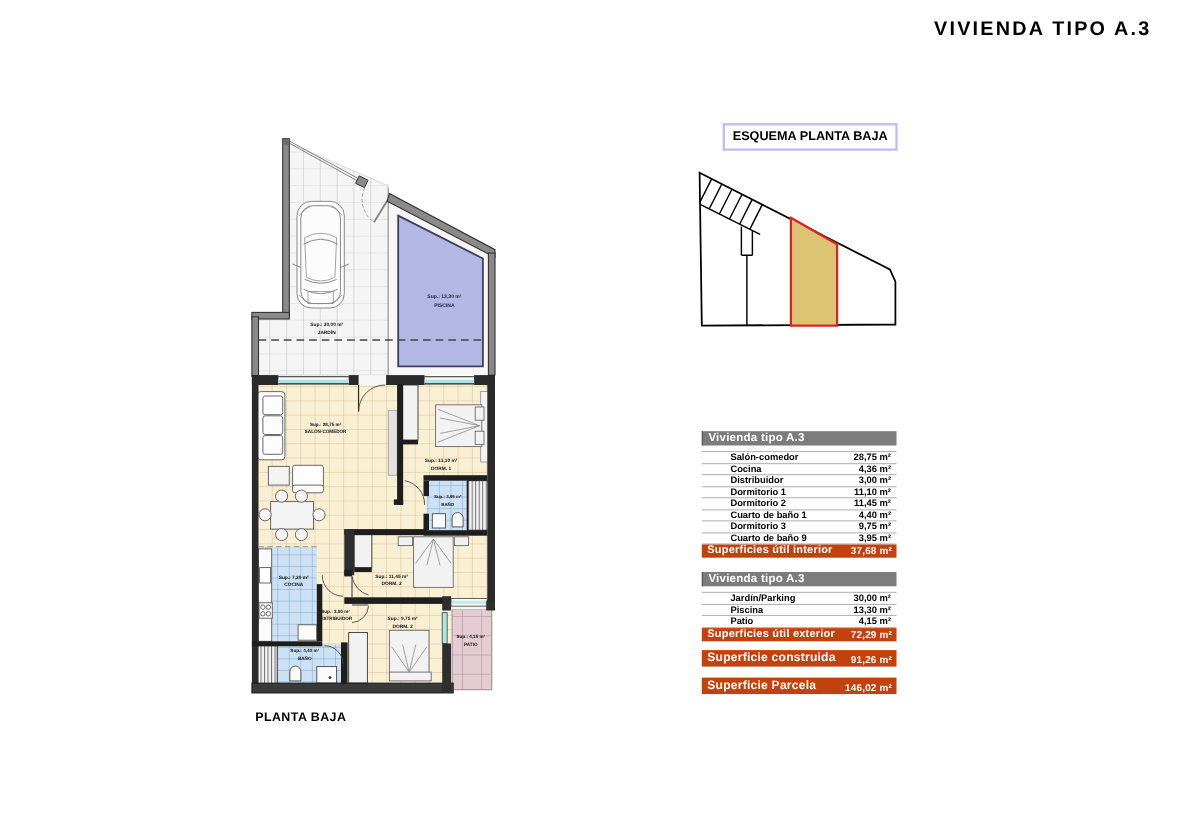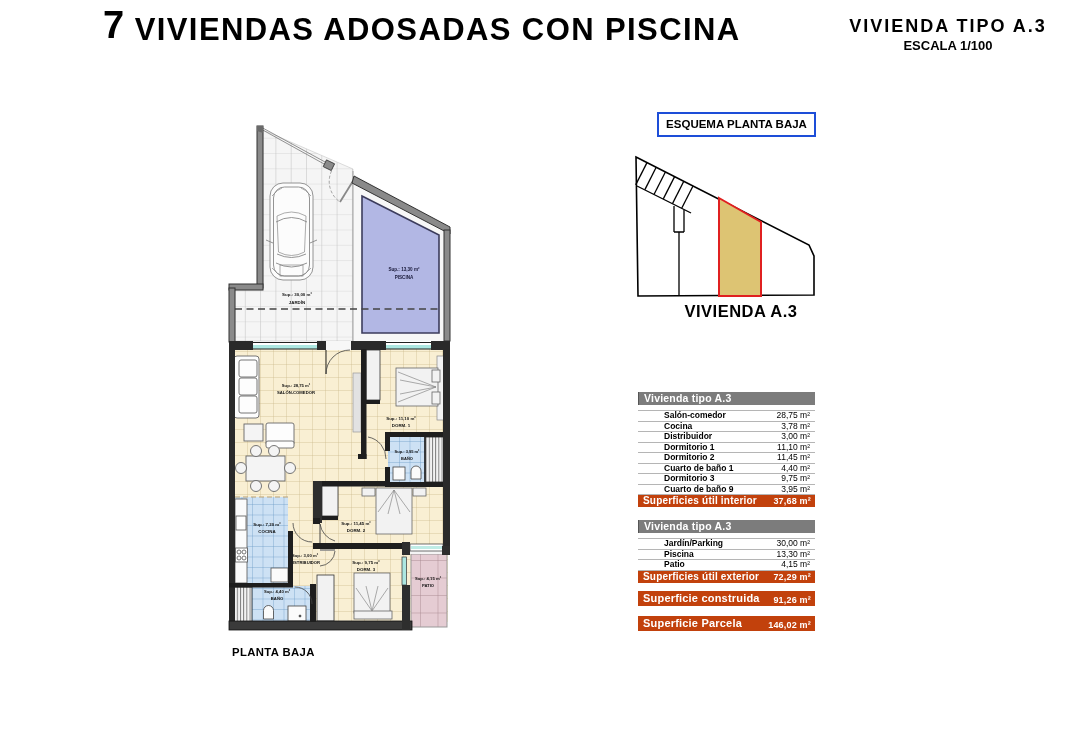--- a/index.html
+++ b/index.html
@@ -8,35 +8,31 @@
   .abs{position:absolute;}
   .tbl{position:absolute;left:638px;width:177px;font-family:"Liberation Sans",sans-serif;}
   .hdr{background:#7c7c7c;color:#fff;font-weight:bold;font-size:10.5px;line-height:13px;
        padding-left:5px;letter-spacing:0.2px;border-left:1.5px solid #555;}
   .ftr{background:#c2410c;color:#fff;font-weight:bold;font-size:10px;line-height:12px;
        padding-left:5px;position:relative;letter-spacing:0.2px;}
   .ftr .v{position:absolute;right:4px;top:0;font-weight:bold;font-size:9px;}
   .row{position:relative;height:9.5px;border-bottom:1px solid #b5b5b5;font-size:8.5px;
        line-height:9.5px;color:#000;}
   .row .l{position:absolute;left:26px;top:0;font-weight:bold;}
-  .row .v{position:absolute;right:5px;top:0;font-weight:normal;}
+  .row .v{position:absolute;right:5px;top:0;font-weight:bold;}
 </style>
 </head>
 <body>
 <div id="page">
 
-<div class="abs" style="left:103px;top:7px;width:700px;height:45px;white-space:nowrap;">
-  <span style="font-weight:bold;font-size:38px;vertical-align:top;line-height:37px;">7&nbsp;</span><span style="font-weight:bold;font-size:31px;vertical-align:top;line-height:45px;letter-spacing:1.4px;">VIVIENDAS ADOSADAS CON PISCINA</span>
-</div>
 
 <div class="abs" style="left:818px;top:16px;width:260px;text-align:center;font-weight:bold;font-size:18px;letter-spacing:2px;">VIVIENDA TIPO A.3</div>
 
-<div class="abs" style="left:818px;top:37.5px;width:260px;text-align:center;font-weight:bold;font-size:13px;">ESCALA 1/100</div>
-
-<div class="abs" style="left:657px;top:112px;width:155px;height:21px;border:2px solid #1d4ed8;
+
+<div class="abs" style="left:657px;top:112px;width:155px;height:21px;border:2px solid #c4b5fd;
      text-align:center;font-weight:bold;font-size:11.5px;line-height:21px;">ESQUEMA PLANTA BAJA</div>
 
 <svg class="abs" style="left:0;top:0;" width="1080" height="750" viewBox="0 0 1080 750">
 
   <polygon points="636,157 809,245 814,256 814,295 638,296" fill="#fff" stroke="#000" stroke-width="1.6"></polygon>
 
   <g stroke="#000" stroke-width="1.3" fill="none">
     <line x1="637" y1="186" x2="691" y2="213"></line>
     <line x1="647.0" y1="162.6" x2="635.7" y2="184.9"></line>
     <line x1="656.2" y1="167.3" x2="644.9" y2="189.6"></line>
@@ -44,32 +40,31 @@
     <line x1="674.6" y1="176.6" x2="663.3" y2="198.9"></line>
     <line x1="683.8" y1="181.3" x2="672.5" y2="203.6"></line>
     <line x1="693.0" y1="186.0" x2="681.7" y2="208.3"></line>
       </g>
 
   <path d="M674,206 L674,232 M684,210 L684,232 M674,232 L684,232 M679,232 L679,296" fill="none" stroke="#000" stroke-width="1.3"></path>
 
   <polygon points="719,198 761,222 761,296 719,296" fill="#ddc473" stroke="#e02020" stroke-width="2"></polygon>
 </svg>
 
-<div class="abs" style="left:641px;top:302px;width:200px;text-align:center;font-weight:bold;font-size:16.5px;letter-spacing:0.5px;">VIVIENDA A.3</div>
 
 <div class="tbl" style="top:392px;">
   <div class="hdr">Vivienda tipo A.3</div>
   <div style="height:5px;border-bottom:1px solid #b5b5b5;"></div>
   <div class="row">
         <span class="l">Salón-comedor</span>
         <span class="v">28,75 m²</span>
       </div>
   <div class="row">
         <span class="l">Cocina</span>
-        <span class="v">3,78 m²</span>
+        <span class="v">4,36 m²</span>
       </div>
   <div class="row">
         <span class="l">Distribuidor</span>
         <span class="v">3,00 m²</span>
       </div>
   <div class="row">
         <span class="l">Dormitorio 1</span>
         <span class="v">11,10 m²</span>
       </div>
   <div class="row">

